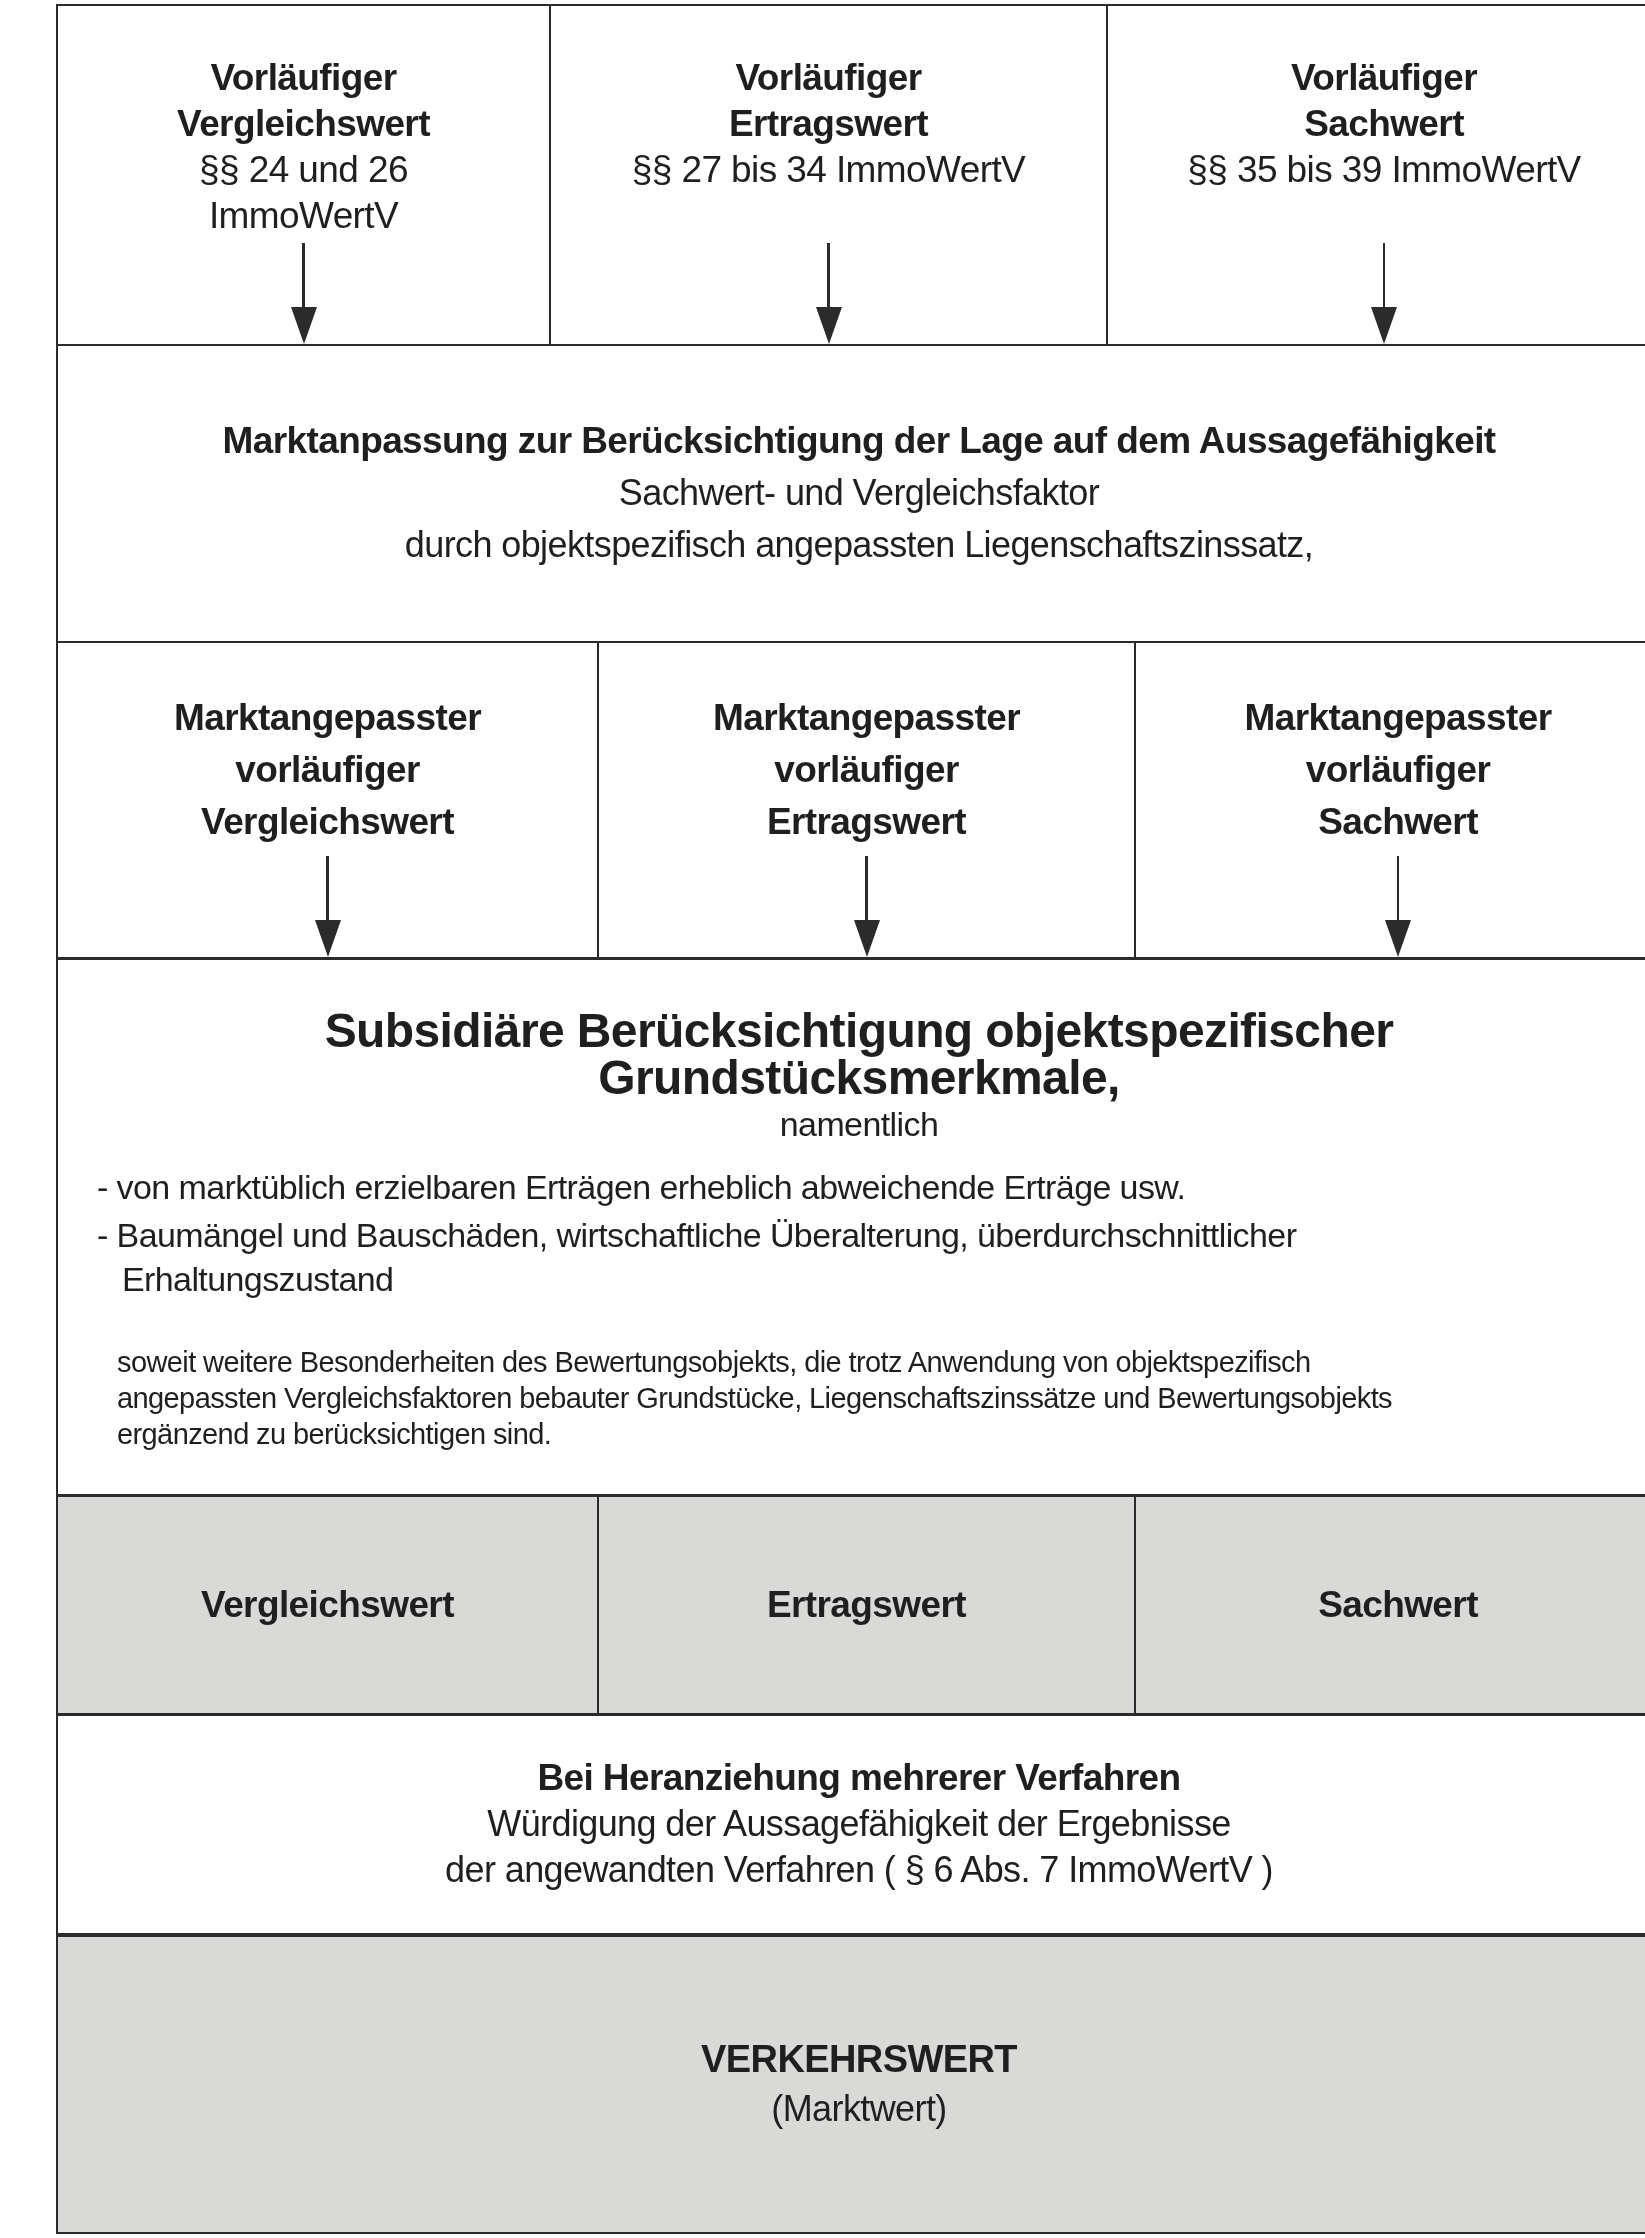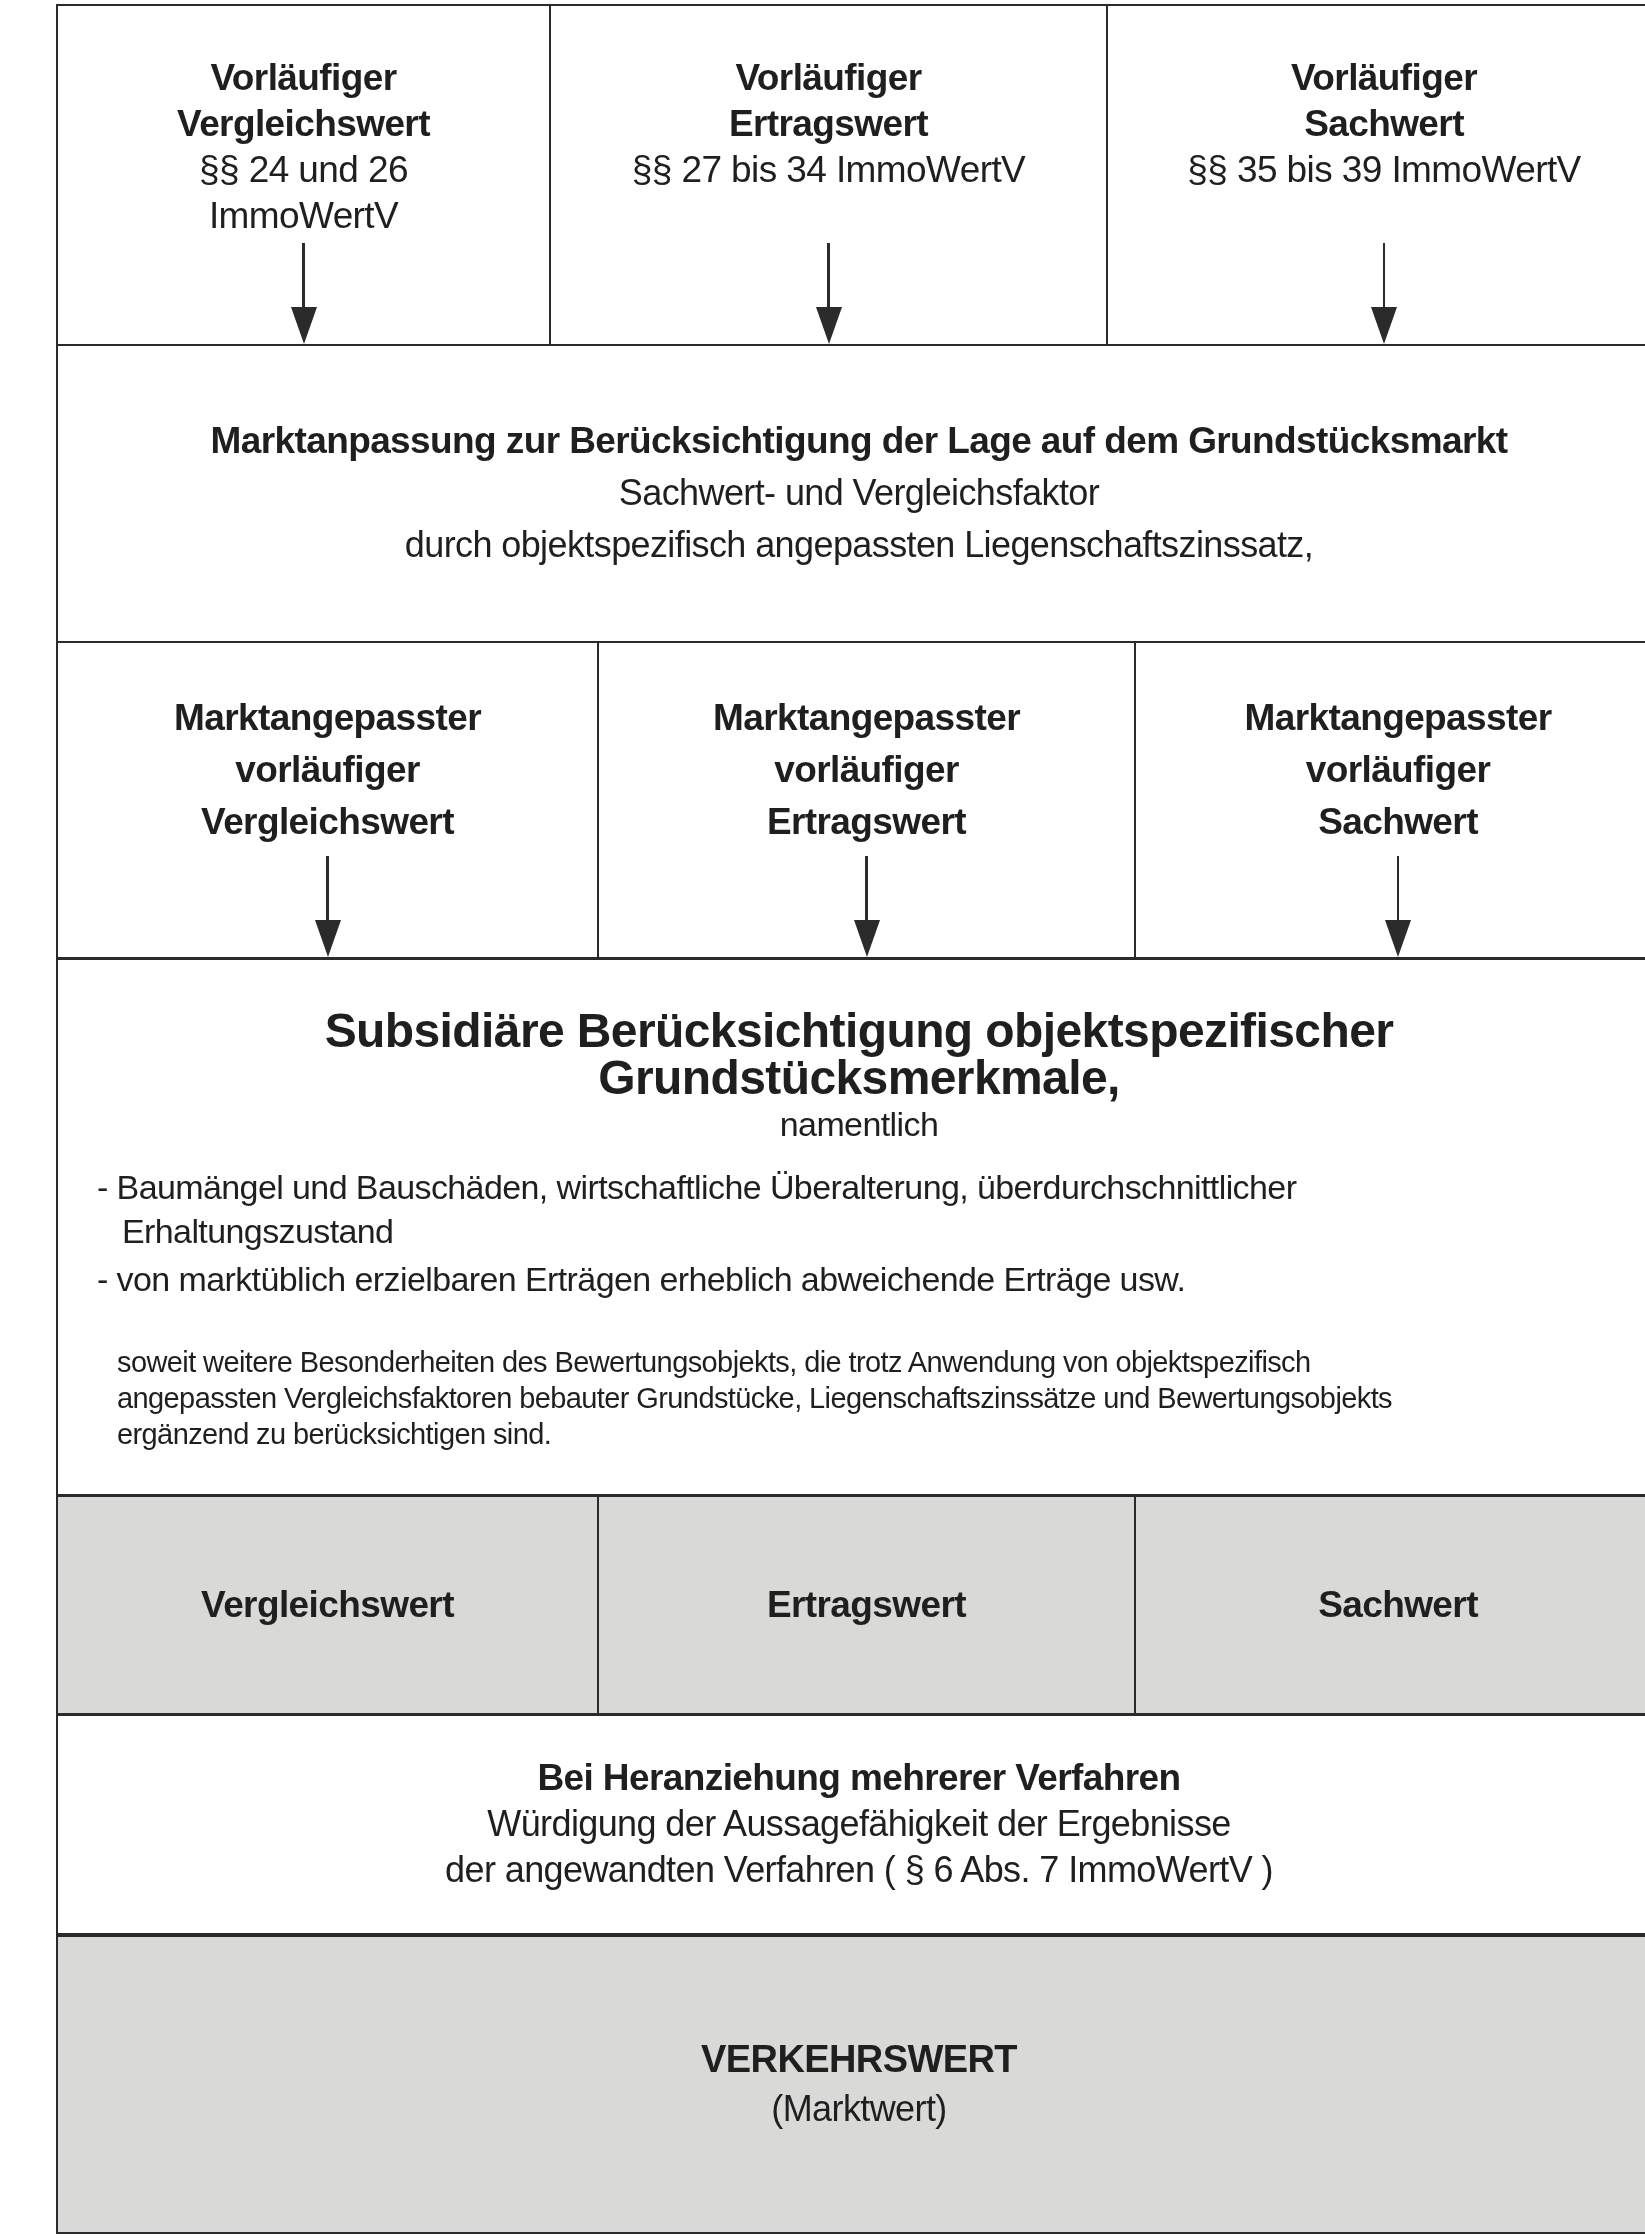--- a/index.html
+++ b/index.html
@@ -124,21 +124,21 @@
         <div>§§ 35 bis 39 ImmoWertV</div>
       </div>
       <div class="arrow">
         <div class="shaft"></div>
         <div class="head"></div>
       </div>
     </div>
   </div>
 
   <div class="box-market">
-    <div class="bold-line">Marktanpassung zur Berücksichtigung der Lage auf dem Grundstücksmarkt</div>
+    <div class="bold-line">Marktanpassung zur Berücksichtigung der Lage auf dem Aussagefähigkeit</div>
     <div>Sachwert- und Vergleichsfaktor</div>
     <div>durch objektspezifisch angepassten Liegenschaftszinssatz,</div>
   </div>
 
   <div class="row row-adjusted">
     <div class="cell">
       <div>Marktangepasster</div>
       <div>vorläufiger</div>
       <div>Vergleichswert</div>
       <div class="arrow">
@@ -164,25 +164,25 @@
         <div class="head"></div>
       </div>
     </div>
   </div>
 
   <div class="box-subsidiary">
     <div class="heading">Subsidiäre Berücksichtigung objektspezifischer Grundstücksmerkmale,</div>
     <div class="subheading">namentlich</div>
     <div class="bullets">
       <div class="bullet">
+        <div>- von marktüblich erzielbaren Erträgen erheblich abweichende Erträge usw.</div>
+      </div>
+      <div class="bullet">
         <div>- Baumängel und Bauschäden, wirtschaftliche Überalterung, überdurchschnittlicher</div>
         <div class="cont">Erhaltungszustand</div>
-      </div>
-      <div class="bullet">
-        <div>- von marktüblich erzielbaren Erträgen erheblich abweichende Erträge usw.</div>
       </div>
     </div>
     <div class="note">
       <div>soweit weitere Besonderheiten des Bewertungsobjekts, die trotz Anwendung von objektspezifisch</div>
       <div>angepassten Vergleichsfaktoren bebauter Grundstücke, Liegenschaftszinssätze und Bewertungsobjekts</div>
       <div>ergänzend zu berücksichtigen sind.</div>
     </div>
   </div>
 
   <div class="row row-result">

